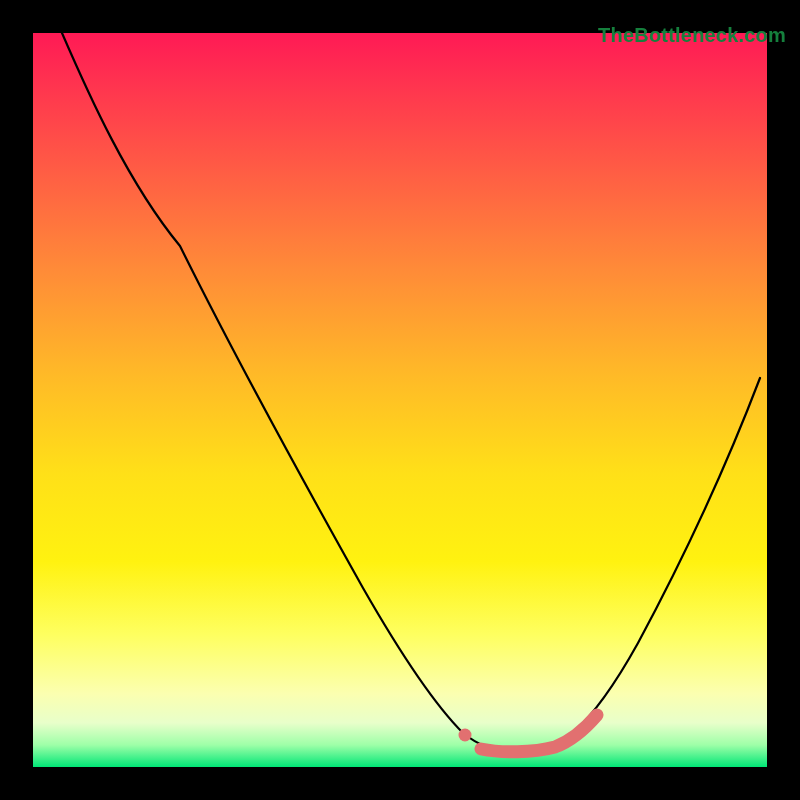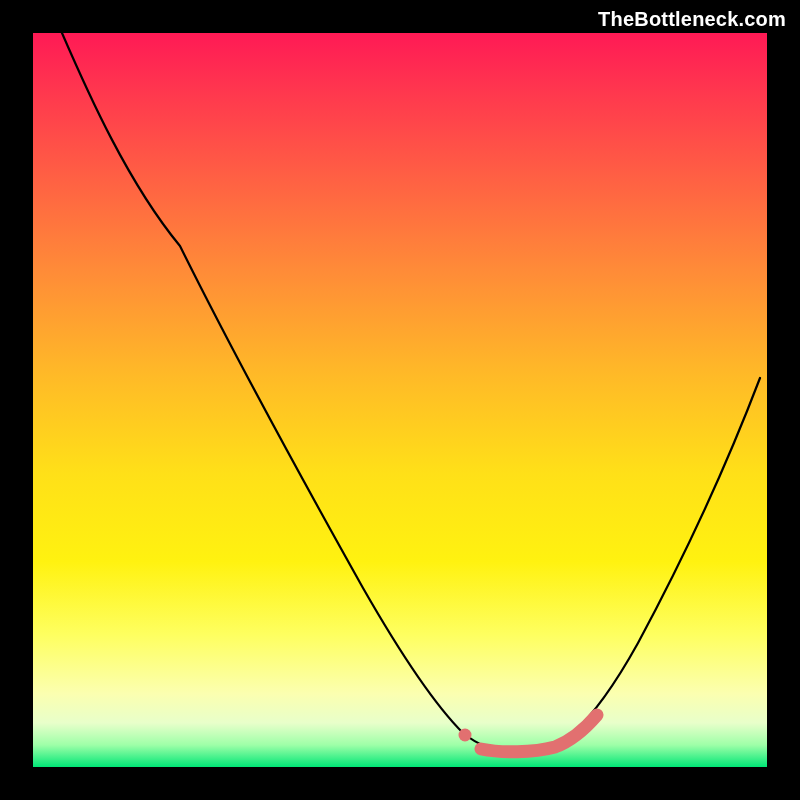--- a/index.html
+++ b/index.html
@@ -39,26 +39,26 @@
     );
   }
   .curve-svg {
     position: absolute;
     inset: 0;
     width: 734px;
     height: 734px;
   }
   .watermark {
     position: absolute;
-    top: 8px;
+    top: 24px;
     right: 14px;
     font-family: Arial, Helvetica, sans-serif;
     font-size: 20px;
     font-weight: 600;
-    color: #ffffff;
+    color: #15803d;
     letter-spacing: 0.2px;
   }
 </style>
 </head>
 <body>
 
 <div class="canvas">
 
   <div class="plot-area">
     <div class="gradient-bg"></div>

